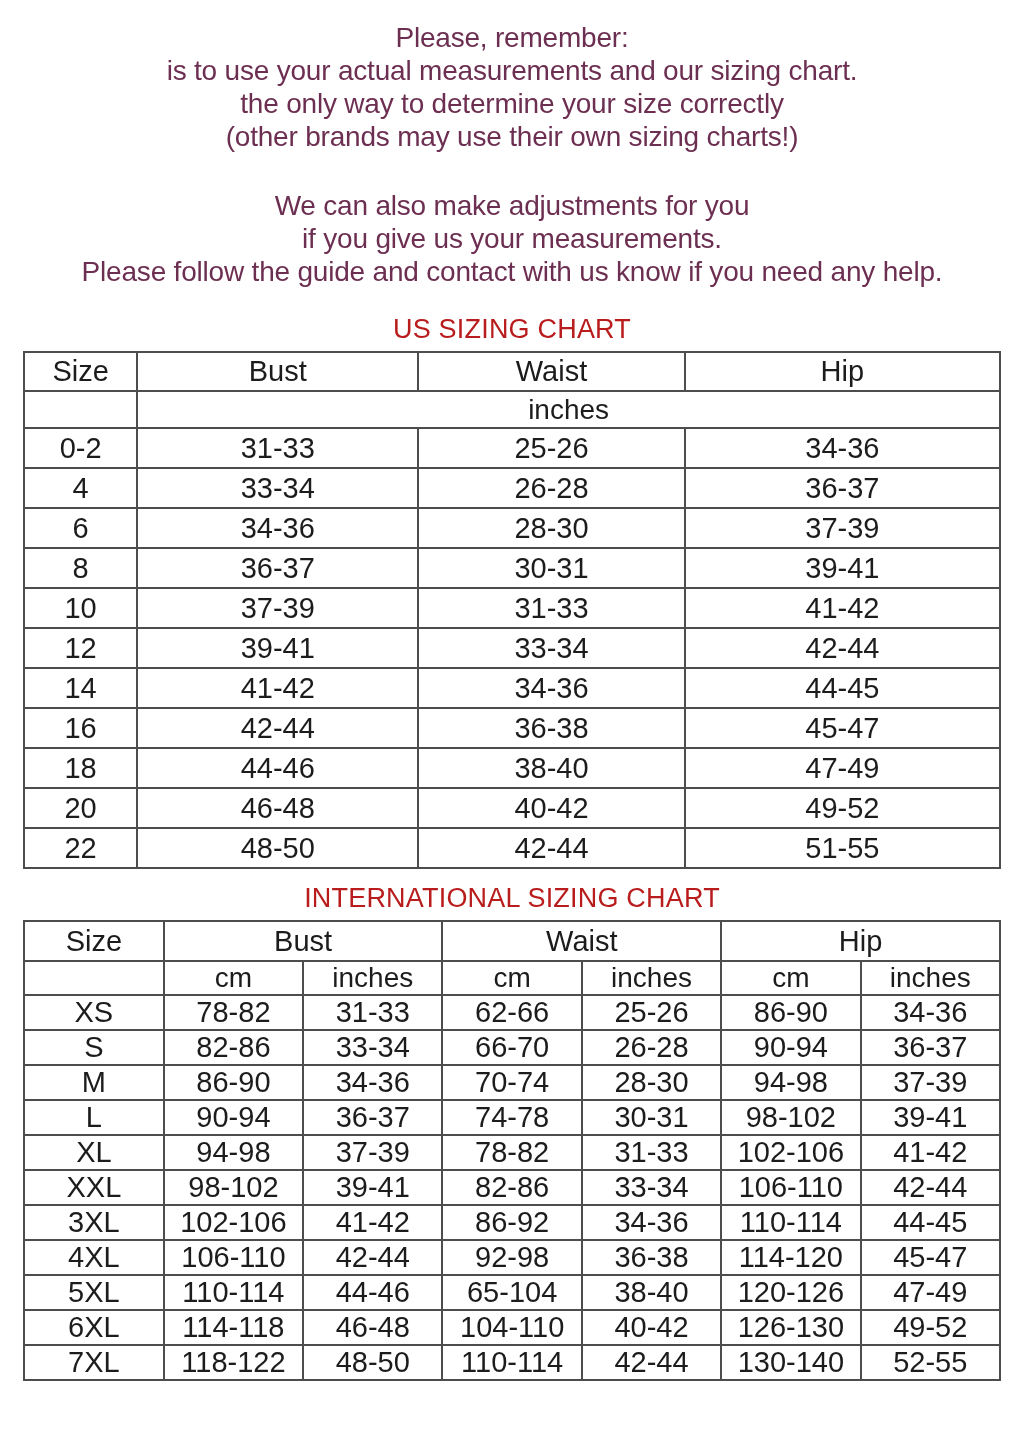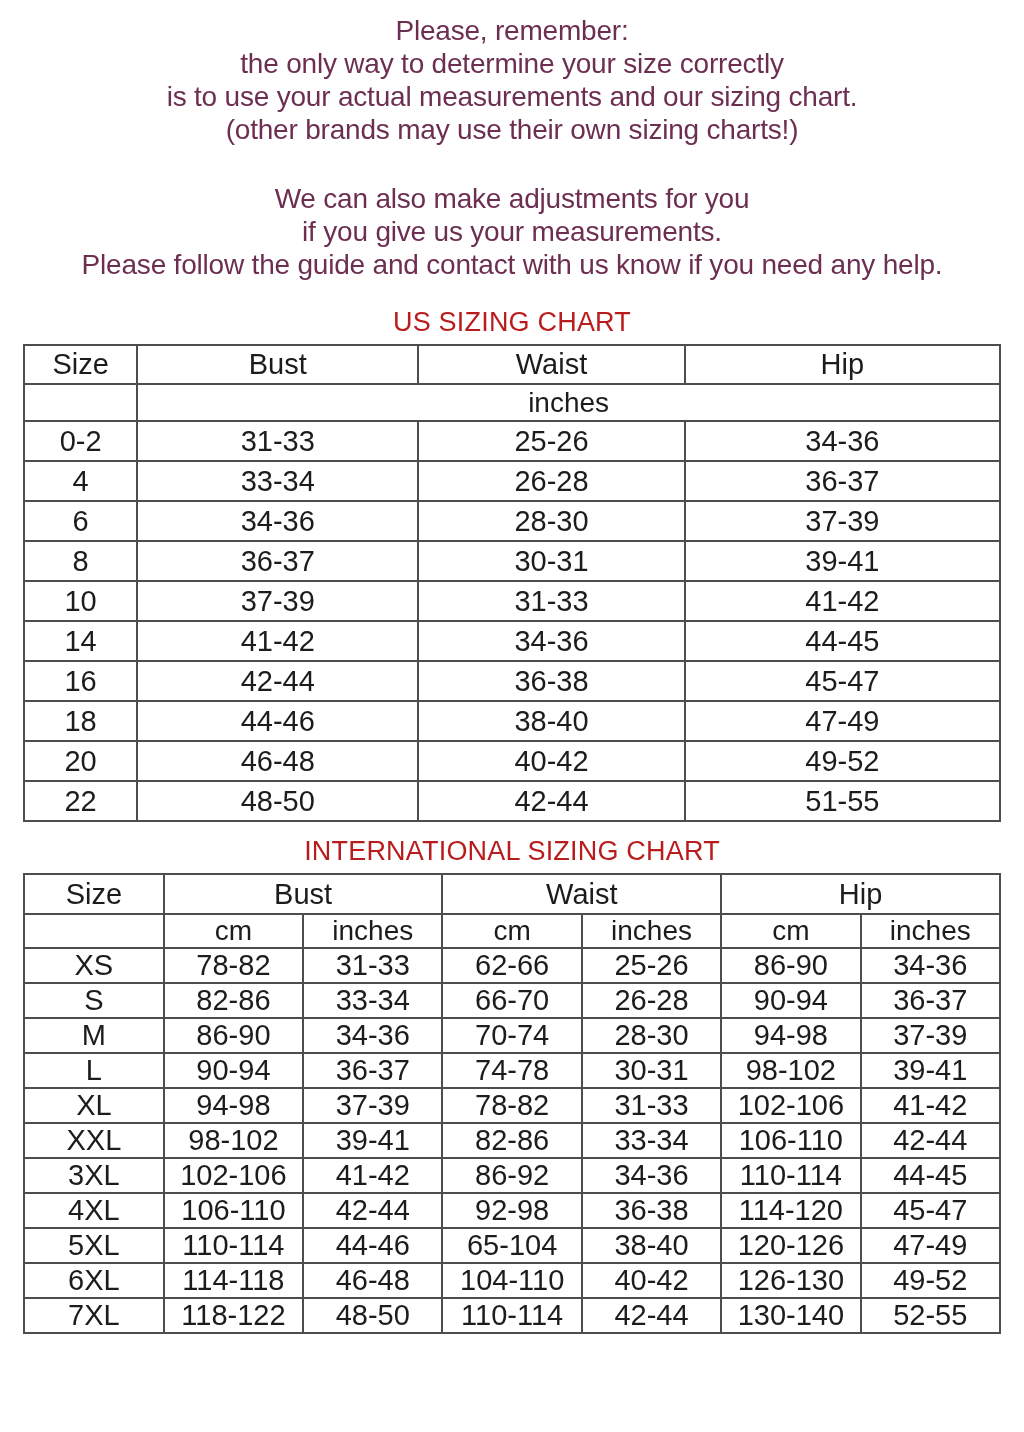--- a/index.html
+++ b/index.html
@@ -13,21 +13,21 @@
     overflow: hidden;
     font-family: "Liberation Sans", sans-serif;
   }
   .page {
     width: 1024px;
     height: 1432px;
     position: relative;
   }
   
   .intro {
-    padding-top: 14px;
+    padding-top: 21px;
     text-align: center;
     font-size: 28px;
     line-height: 33px;
     font-weight: 300;
     letter-spacing: -0.2px;
   }
   .intro-line { min-height: 33px; }
   .intro-gap { height: 36px; }
 
   
@@ -72,22 +72,22 @@
 
   .units-row td { font-size: 28px; }
 </style>
 </head>
 <body>
 
 <div class="page">
 
   <div class="intro" style="color: rgb(109, 47, 81);">
     <div class="intro-line">Please, remember:</div>
+    <div class="intro-line">is to use your actual measurements and our sizing chart.</div>
     <div class="intro-line">the only way to determine your size correctly</div>
-    <div class="intro-line">is to use your actual measurements and our sizing chart.</div>
     <div class="intro-line">(other brands may use their own sizing charts!)</div>
     <div class="intro-gap"></div>
     <div class="intro-line">We can also make adjustments for you</div>
     <div class="intro-line">if you give us your measurements.</div>
     <div class="intro-line">Please follow the guide and contact with us know if you need any help.</div>
   </div>
 
   <div class="chart-title us">US SIZING CHART</div>
 
   <table class="us">
@@ -134,20 +134,26 @@
           <td>30-31</td>
           <td>39-41</td>
         </tr>
         <tr>
           <td>10</td>
           <td>37-39</td>
           <td>31-33</td>
           <td>41-42</td>
         </tr>
         <tr>
+          <td>12</td>
+          <td>39-41</td>
+          <td>33-34</td>
+          <td>42-44</td>
+        </tr>
+        <tr>
           <td>14</td>
           <td>41-42</td>
           <td>34-36</td>
           <td>44-45</td>
         </tr>
         <tr>
           <td>16</td>
           <td>42-44</td>
           <td>36-38</td>
           <td>45-47</td>

